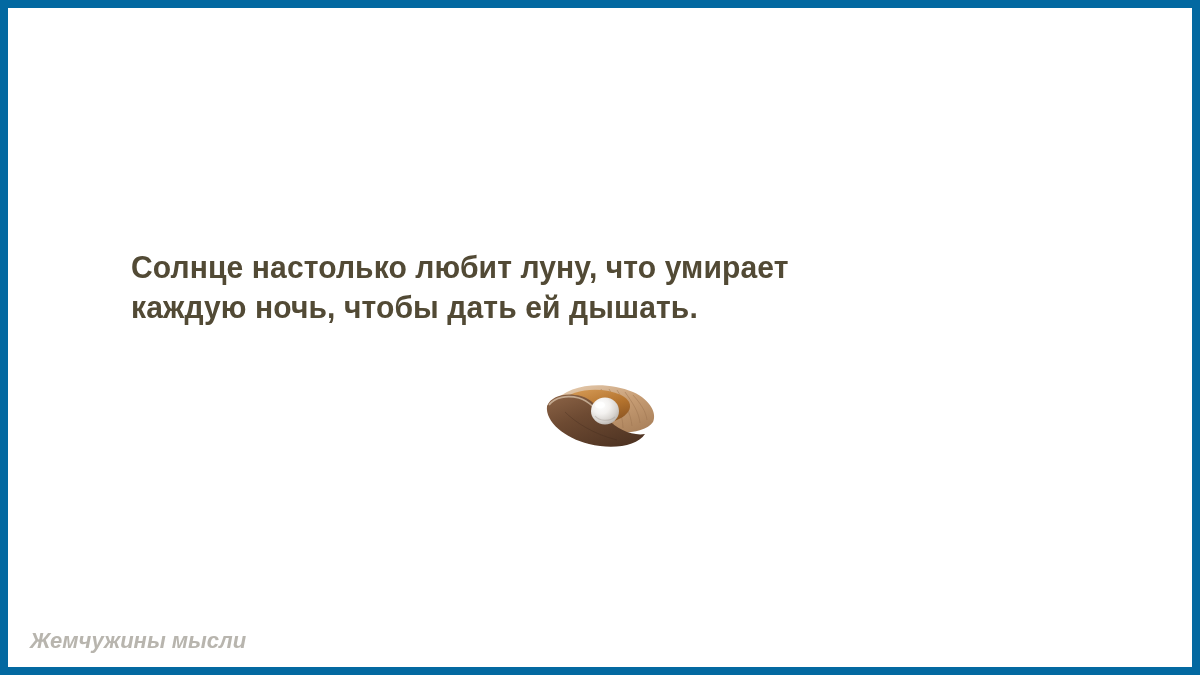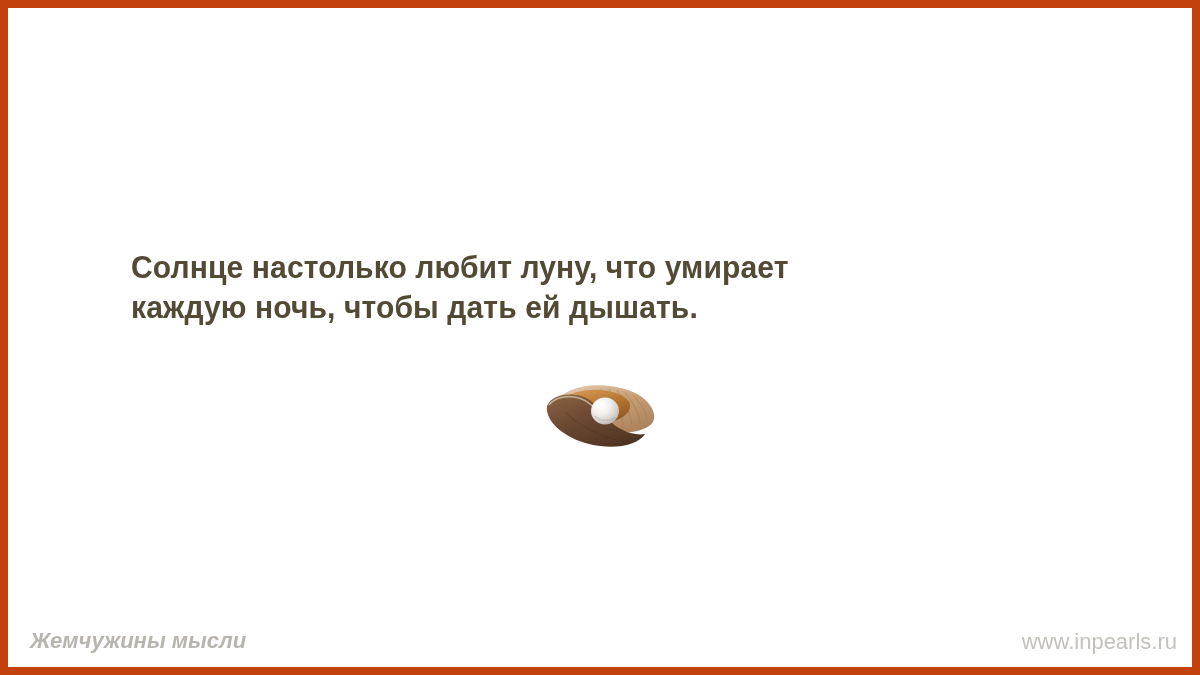--- a/index.html
+++ b/index.html
@@ -9,21 +9,21 @@
   }
   body {
     font-family: "Liberation Sans", sans-serif;
   }
   .card {
     position: relative;
     width: 1200px;
     height: 675px;
     box-sizing: border-box;
     background: #ffffff;
-    border: 8px solid #c2410c;
+    border: 8px solid #0369a1;
     overflow: hidden;
   }
   .quote {
     position: absolute;
     left: 123px;
     top: 240px;
     width: 960px;
     color: #524a35;
     font-family: "Liberation Sans Narrow", "Liberation Sans", sans-serif;
     font-weight: bold;
@@ -138,15 +138,14 @@
       <path d="M8 27 C14 19, 26 17, 38 20 C48 23, 55 31, 64 42" stroke="#d9c4ac" stroke-width="1.6" fill="none" opacity="0.75"></path>
       <path d="M24 34 C34 44, 52 56, 76 62" stroke="#3f2a1b" stroke-width="0.8" fill="none" opacity="0.4"></path>
 
       <ellipse cx="64" cy="33" rx="14" ry="13.5" fill="url(#gPearl)"></ellipse>
       <ellipse cx="59" cy="27" rx="5" ry="3.6" fill="#ffffff" opacity="0.85"></ellipse>
       <path d="M54 38 C58 43, 68 44, 74 39" stroke="#a9a29b" stroke-width="1.1" fill="none" opacity="0.5"></path>
     </svg>
   </div>
 
   <div class="footer-left">Жемчужины мысли</div>
-  <div class="footer-right">www.inpearls.ru</div>
 
 </div>
 
 </body></html>

